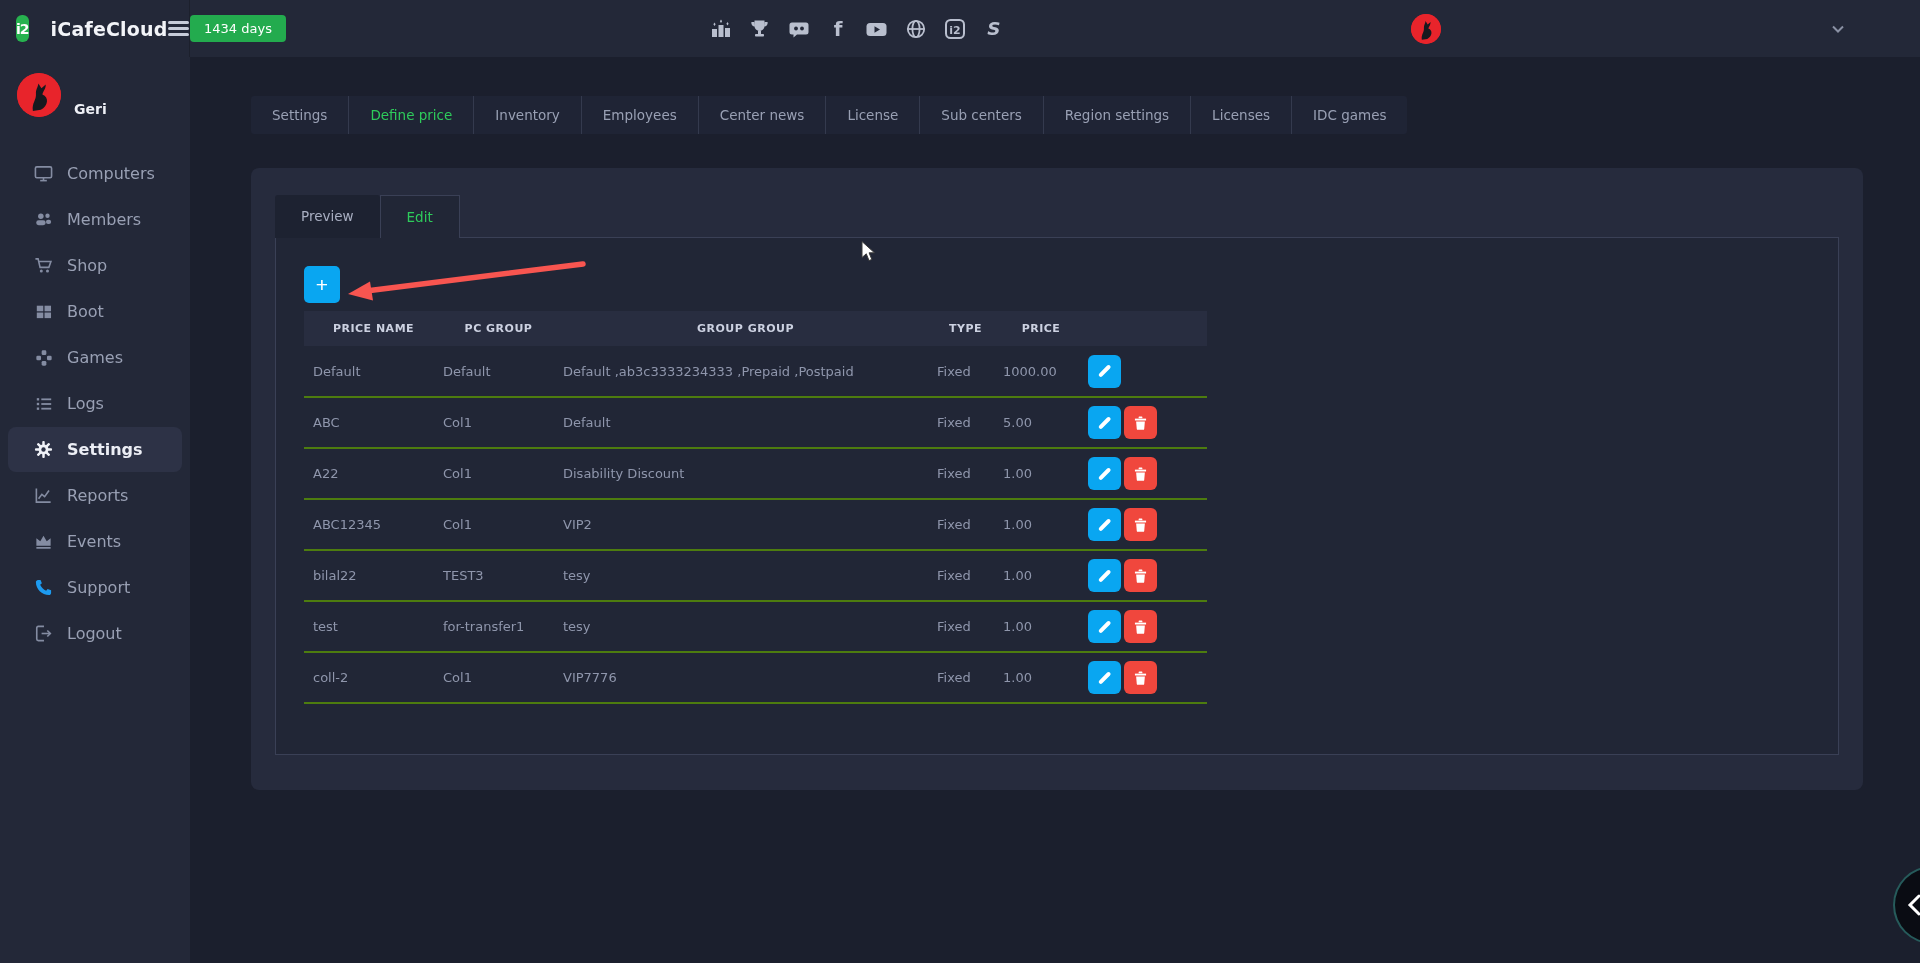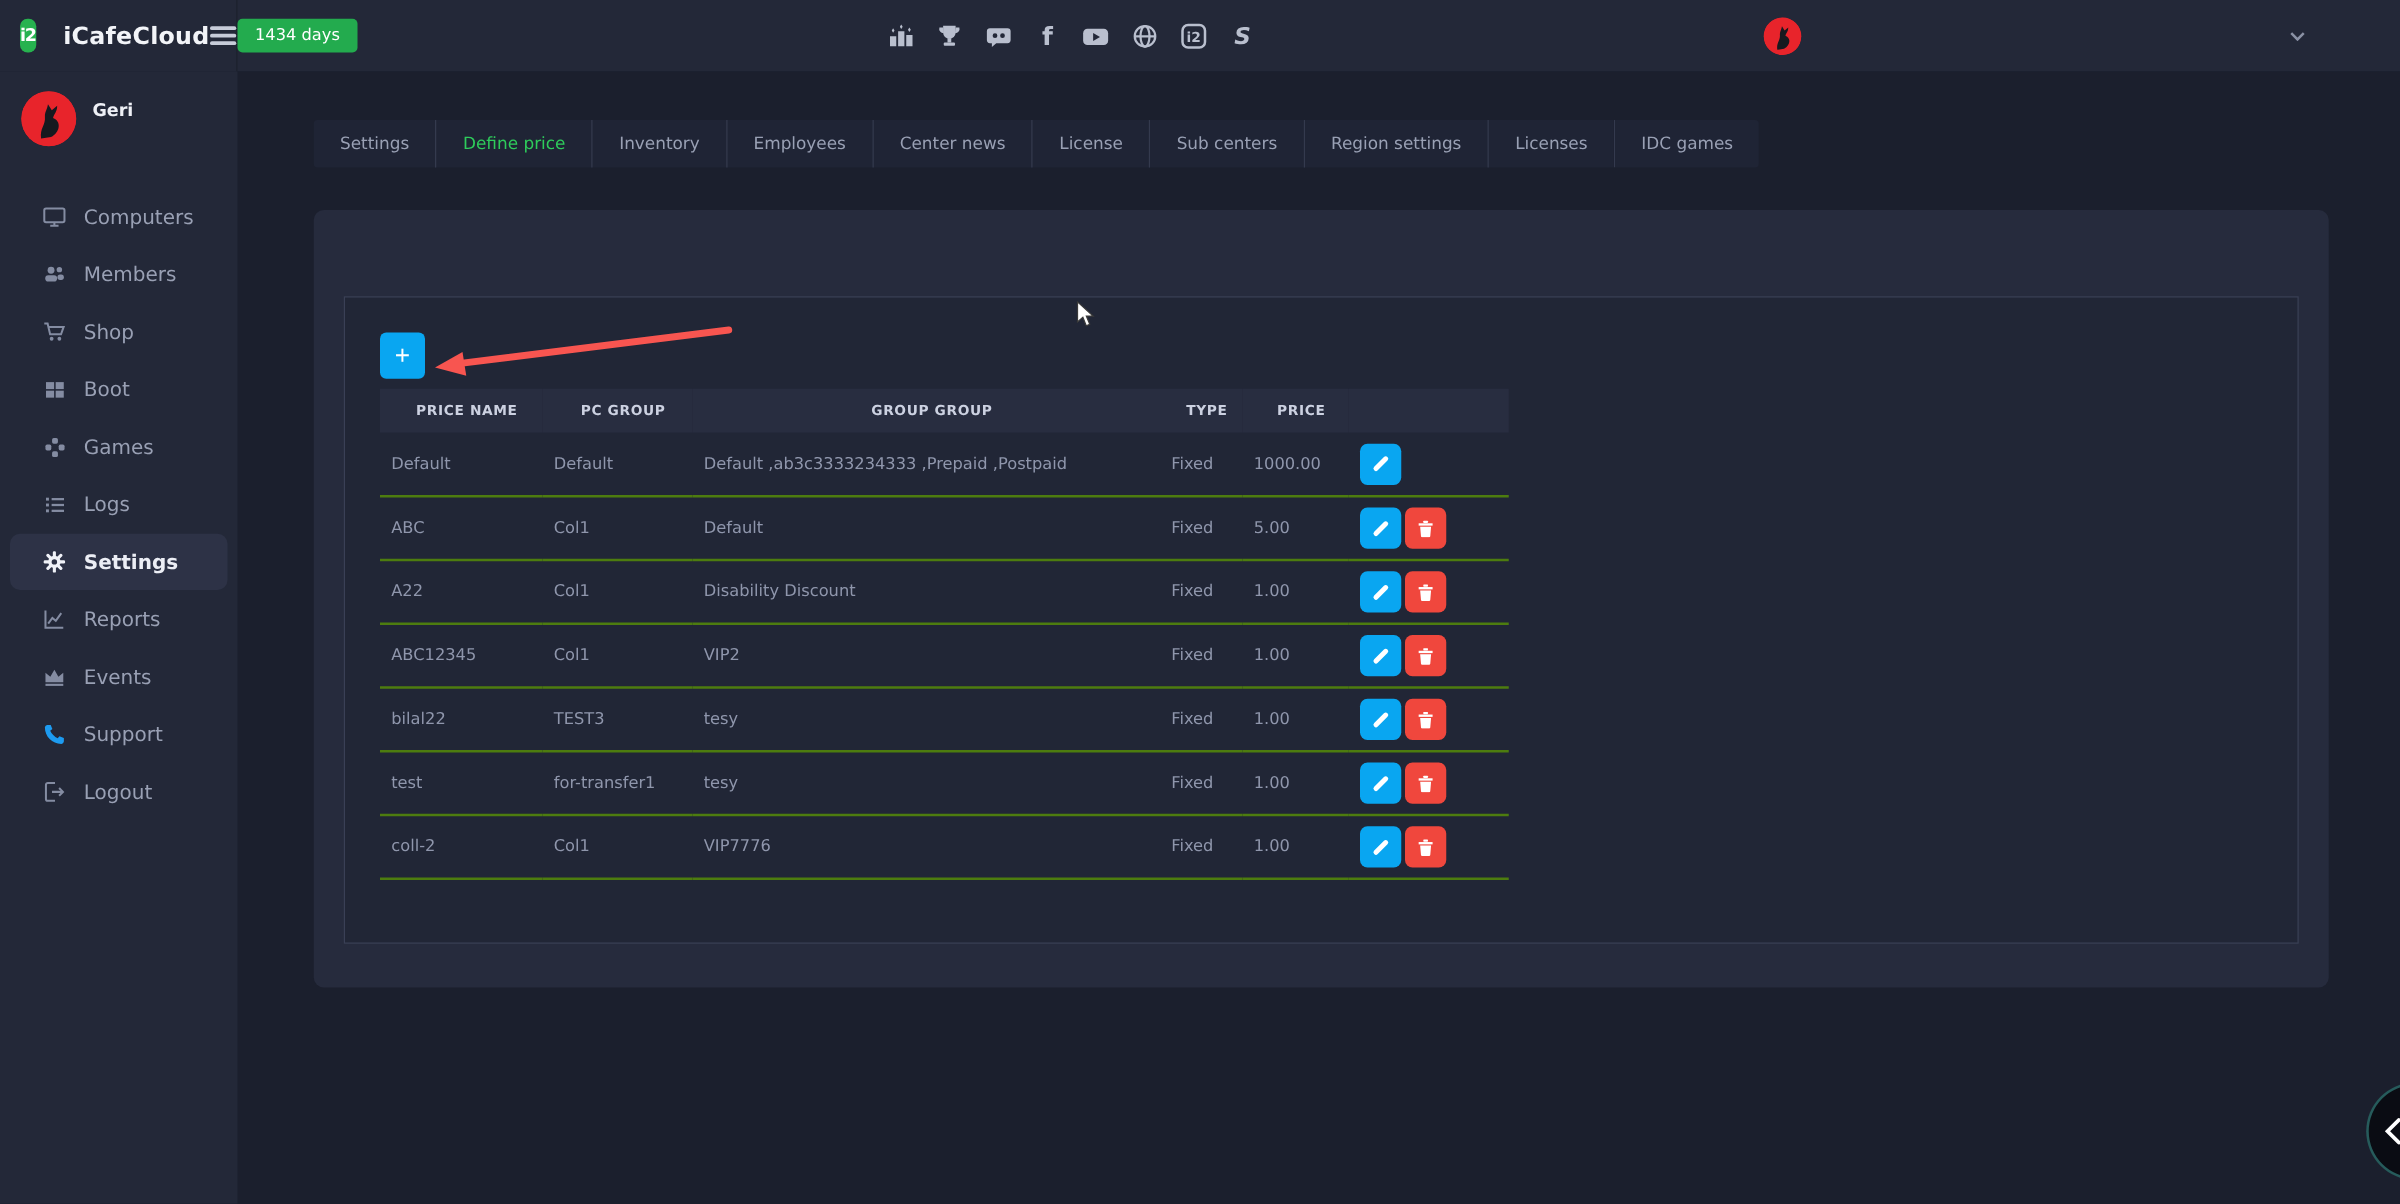--- a/index.html
+++ b/index.html
@@ -20,21 +20,21 @@
   .topbar-right { flex:1; display:flex; align-items:center; justify-content:space-between; padding-right:76px; }
   .days-badge { background:#23ab4e; color:#fff; font-size:13px; padding:6px 14px; border-radius:4px; margin-right:40px; }
   .tb-icons { display:flex; align-items:center; gap:15px; color:#b9bfce; }
   .tb-icon { width:24px; height:24px; display:flex; align-items:center; justify-content:center; cursor:pointer; }
   .tb-icon svg { display:block; }
   .avatar { width:30px; height:30px; border-radius:50%; background:#e8242b; margin-left:22px; overflow:hidden; position:relative; cursor:pointer; }
   .avatar svg, .user-avatar svg { position:absolute; left:0; top:0; }
   .caret { margin-left:8px; cursor:pointer; display:flex; }
   
   .sidebar { position:absolute; top:57px; left:0; bottom:0; width:190px; background:#232838; z-index:4; }
-  .user-block { display:flex; align-items:center; padding:16px 0 0 17px; }
+  .user-block { display:flex; align-items:flex-end; padding:16px 0 0 17px; }
   .user-avatar { width:44px; height:44px; border-radius:50%; background:#e8242b; position:relative; overflow:hidden; }
   .user-name { color:#eef0f6; font-size:14px; font-weight:bold; margin-left:13px; margin-top:-12px; }
   .nav { margin-top:34px; }
   .nav-item { display:flex; align-items:center; height:45px; margin:1px 8px; padding-left:26px; border-radius:8px; color:#99a0b4; cursor:pointer; }
   .nav-item .nicon { width:19px; height:19px; display:flex; align-items:center; justify-content:center; color:#848ca2; }
   .nav-item .nlabel { font-size:16px; margin-left:14px; }
   .nav-item.active { background:#2d3246; color:#eceef5; }
   .nav-item.active .nicon { color:#f0f2f8; }
   .nav-item.active .nlabel { font-weight:bold; }
   .nav-item.support .nicon { color:#1d9bf0; }
@@ -294,20 +294,24 @@
     <div class="page-tab">Employees</div>
     <div class="page-tab">Center news</div>
     <div class="page-tab">License</div>
     <div class="page-tab">Sub centers</div>
     <div class="page-tab">Region settings</div>
     <div class="page-tab">Licenses</div>
     <div class="page-tab">IDC games</div>
   </div>
 
   <section class="card">
+    <div class="card-tabs">
+      <div class="card-tab preview">Preview</div>
+      <div class="card-tab active">Edit</div>
+    </div>
 
     <div class="panel">
       <button class="add-btn">+</button>
 
       <table class="price-table">
         <colgroup>
             <col class="c1">
             <col class="c2">
             <col class="c3">
             <col class="c4">

